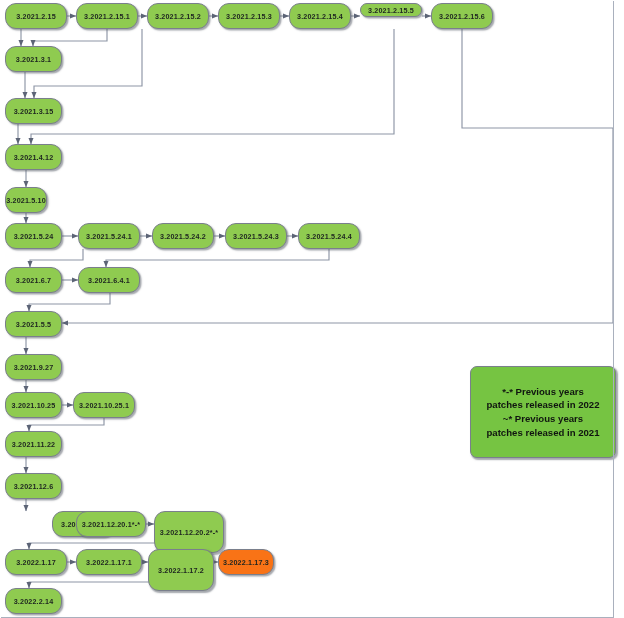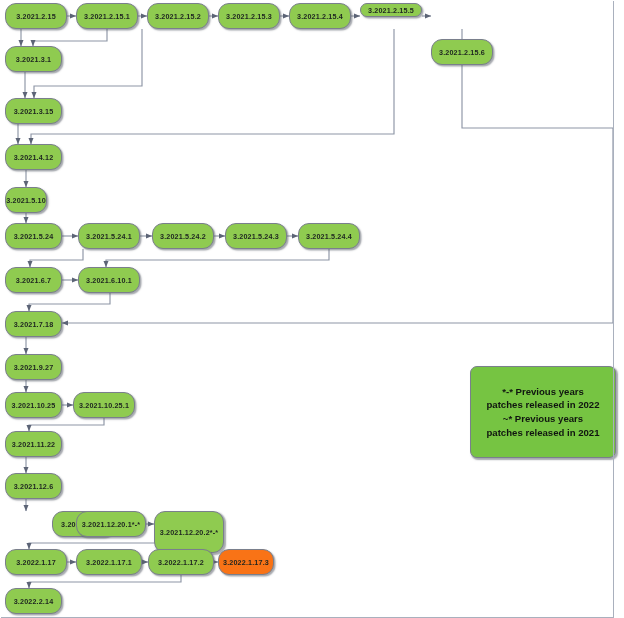--- a/index.html
+++ b/index.html
@@ -129,44 +129,44 @@
       </g>
   </svg>
 
   <div id="node-group">
       <div class="node" style="left: 5px; top: 3px; width: 62px; height: 26px;">3.2021.2.15</div>
       <div class="node" style="left: 76px; top: 3px; width: 62px; height: 26px;">3.2021.2.15.1</div>
       <div class="node" style="left: 147px; top: 3px; width: 62px; height: 26px;">3.2021.2.15.2</div>
       <div class="node" style="left: 218px; top: 3px; width: 62px; height: 26px;">3.2021.2.15.3</div>
       <div class="node" style="left: 289px; top: 3px; width: 62px; height: 26px;">3.2021.2.15.4</div>
       <div class="node" style="left: 360px; top: 3px; width: 62px; height: 14px;">3.2021.2.15.5</div>
-      <div class="node" style="left: 431px; top: 3px; width: 62px; height: 26px; margin-top: 36px;">3.2021.2.15.6</div>
+      <div class="node" style="left: 431px; top: 3px; width: 62px; height: 26px;">3.2021.2.15.6</div>
       <div class="node" style="left: 5px; top: 46px; width: 57px; height: 26px;">3.2021.3.1</div>
       <div class="node" style="left: 5px; top: 98px; width: 57px; height: 26px;">3.2021.3.15</div>
       <div class="node" style="left: 5px; top: 144px; width: 57px; height: 26px;">3.2021.4.12</div>
       <div class="node" style="left: 5px; top: 187px; width: 42px; height: 26px;">3.2021.5.10</div>
       <div class="node" style="left: 5px; top: 223px; width: 57px; height: 26px;">3.2021.5.24</div>
       <div class="node" style="left: 78px; top: 223px; width: 62px; height: 26px;">3.2021.5.24.1</div>
       <div class="node" style="left: 152px; top: 223px; width: 62px; height: 26px;">3.2021.5.24.2</div>
       <div class="node" style="left: 225px; top: 223px; width: 62px; height: 26px;">3.2021.5.24.3</div>
       <div class="node" style="left: 298px; top: 223px; width: 62px; height: 26px;">3.2021.5.24.4</div>
       <div class="node" style="left: 5px; top: 267px; width: 57px; height: 26px;">3.2021.6.7</div>
-      <div class="node" style="left: 78px; top: 267px; width: 62px; height: 26px;">3.2021.6.10.1</div>
-      <div class="node" style="left: 5px; top: 311px; width: 57px; height: 26px;">3.2021.7.18</div>
+      <div class="node" style="left: 78px; top: 267px; width: 62px; height: 26px;">3.2021.6.4.1</div>
+      <div class="node" style="left: 5px; top: 311px; width: 57px; height: 26px;">3.2021.5.5</div>
       <div class="node" style="left: 5px; top: 354px; width: 57px; height: 26px;">3.2021.9.27</div>
       <div class="node" style="left: 5px; top: 392px; width: 57px; height: 26px;">3.2021.10.25</div>
       <div class="node" style="left: 73px; top: 392px; width: 62px; height: 26px;">3.2021.10.25.1</div>
       <div class="node" style="left: 5px; top: 431px; width: 57px; height: 26px;">3.2021.11.22</div>
       <div class="node" style="left: 5px; top: 473px; width: 57px; height: 26px;">3.2021.12.6</div>
       <div class="node" style="left: 5px; top: 511px; width: 62px; height: 26px; margin-left: 47px;">3.2021.12.20</div>
       <div class="node" style="left: 76px; top: 511px; width: 70px; height: 26px;">3.2021.12.20.1*-*</div>
       <div class="node" style="left: 154px; top: 511px; width: 70px; height: 42px;">3.2021.12.20.2*-*</div>
       <div class="node" style="left: 5px; top: 549px; width: 62px; height: 26px;">3.2022.1.17</div>
       <div class="node" style="left: 76px; top: 549px; width: 66px; height: 26px;">3.2022.1.17.1</div>
-      <div class="node" style="left: 148px; top: 549px; width: 66px; height: 26px;">3.2022.1.17.2</div>
+      <div class="node" style="left: 148px; top: 549px; width: 66px; height: 42px;">3.2022.1.17.2</div>
       <div class="node highlight" style="left: 218px; top: 549px; width: 56px; height: 26px;">3.2022.1.17.3</div>
       <div class="node" style="left: 5px; top: 588px; width: 57px; height: 26px;">3.2022.2.14</div>
     </div>
 
   <div class="legend" id="legend-box" style="left: 470px; top: 366px; width: 146px; height: 92px;">
       <div class="legend-line">*-* Previous years</div>
       <div class="legend-line">patches released in 2022</div>
       <div class="legend-line">~* Previous years</div>
       <div class="legend-line">patches released in 2021</div>
     </div>

